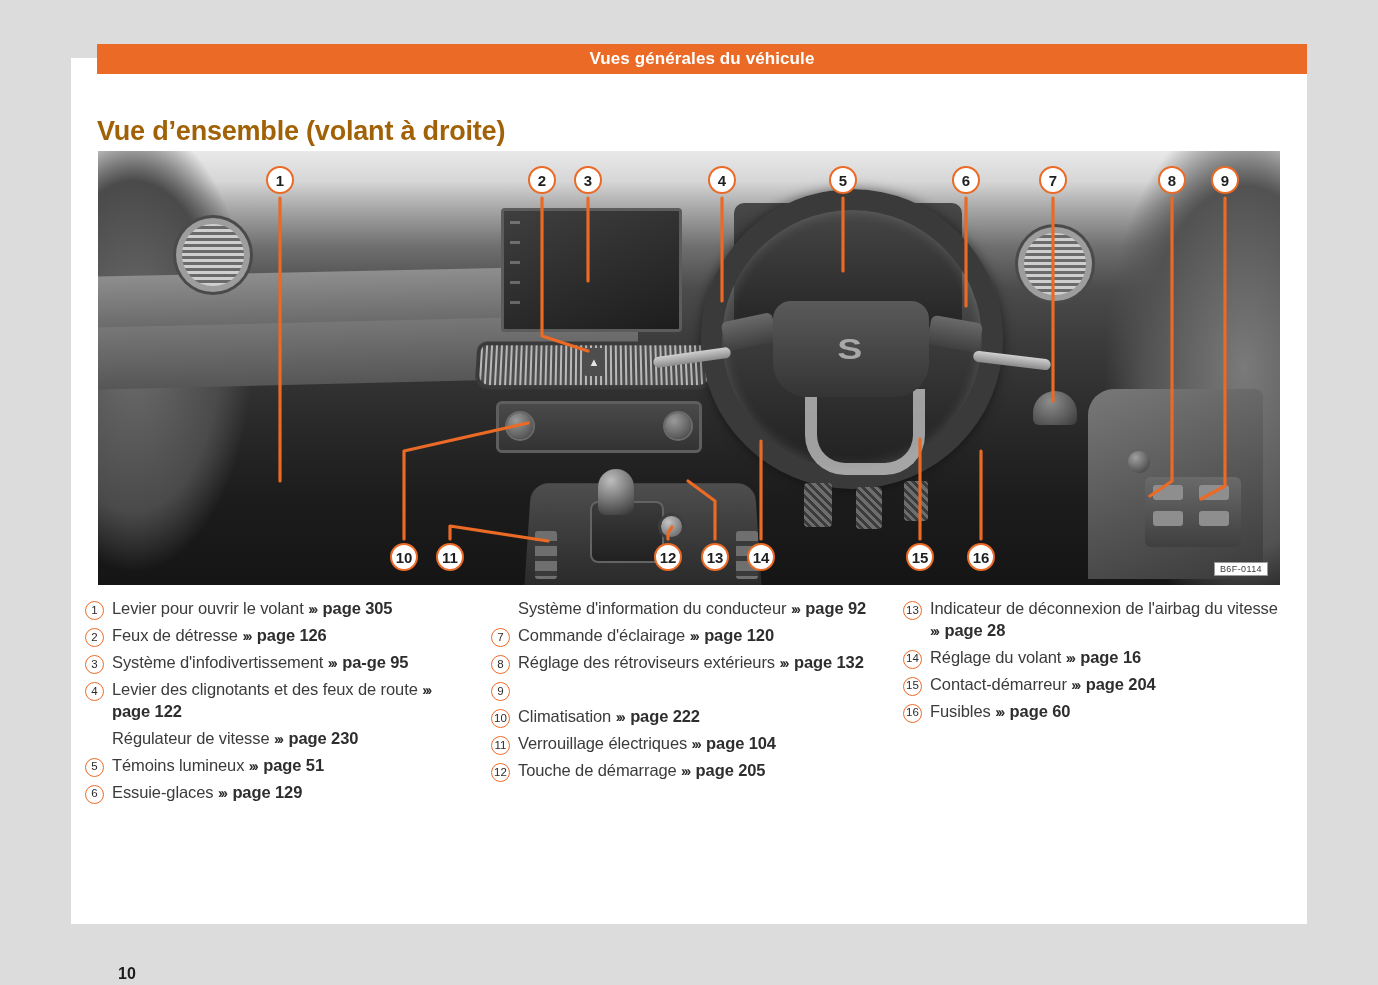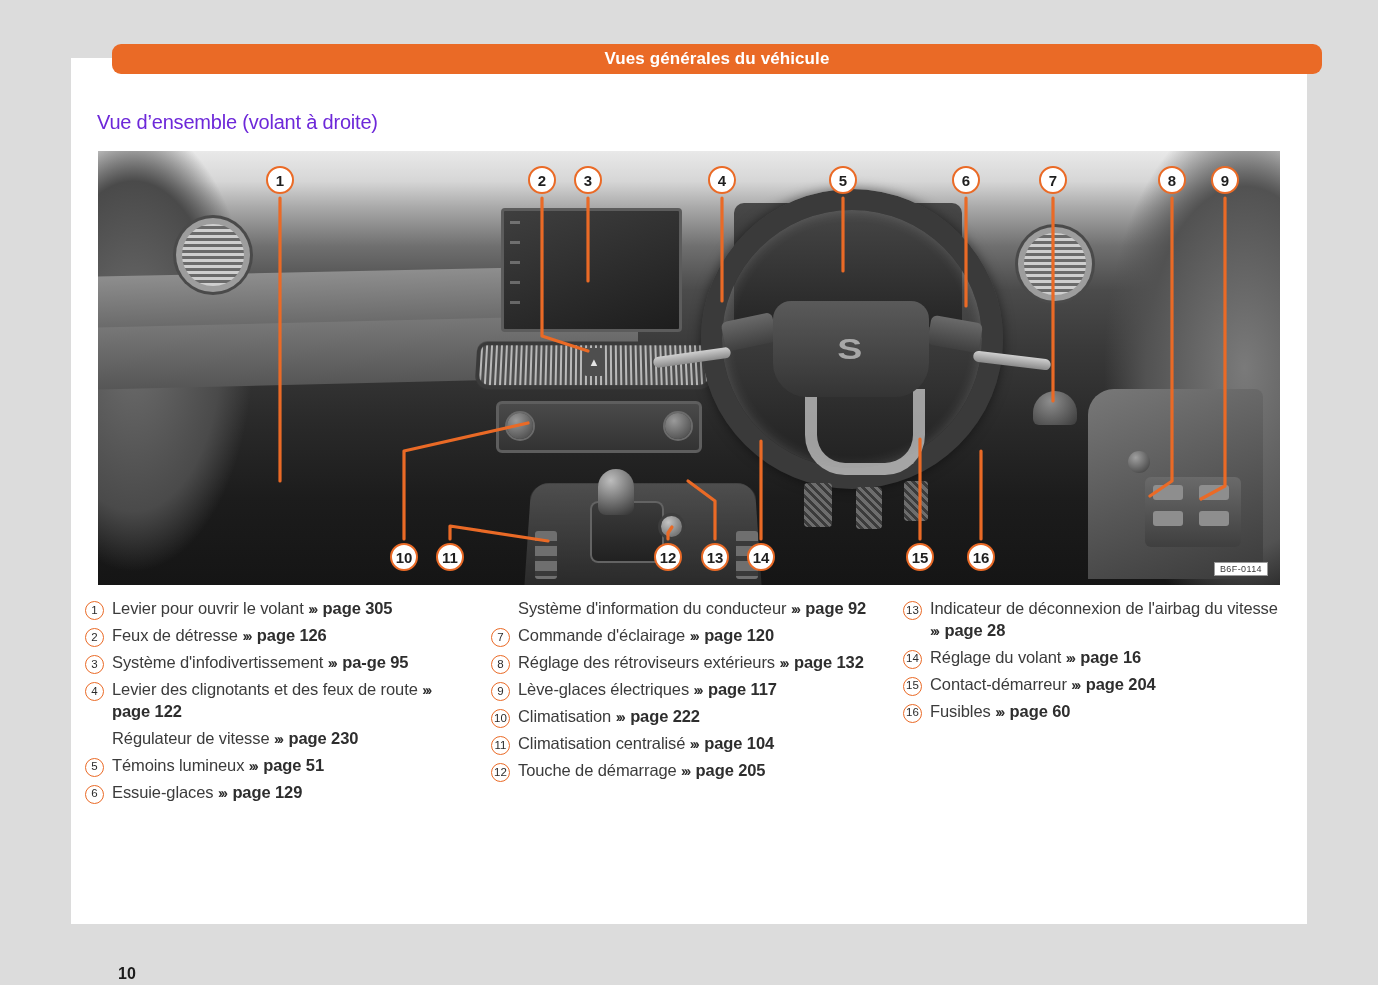--- a/index.html
+++ b/index.html
@@ -19,45 +19,44 @@
     left: 71px;
     top: 58px;
     width: 1236px;
     height: 866px;
     background: #ffffff;
   }
 
   
   .header-bar {
     position: absolute;
-    left: 41px;
+    left: 26px;
     top: -14px;
     width: 1210px;
     height: 30px;
     background: #ea6a26;
     display: flex;
     align-items: center;
     justify-content: center;
-    border-radius: 9px;
   }
   .header-bar-text {
     color: #ffffff;
     font-size: 17px;
     font-weight: bold;
     letter-spacing: 0.1px;
   }
 
   
   .section-title {
     position: absolute;
     left: 26px;
     top: 40px;
-    color: #6d28d9;
-    font-size: 20px;
-    font-weight: normal;
+    color: #a16207;
+    font-size: 27px;
+    font-weight: bold;
     letter-spacing: -0.2px;
   }
 
   
   .figure {
     position: absolute;
     left: 27px;
     top: 93px;
     width: 1182px;
     height: 434px;
@@ -569,29 +568,28 @@
         <div class="legend-item">
           <span class="legend-num">7</span>
           <span class="legend-text"><span>Commande d'éclairage </span><span class="chev">›››</span> <span class="ref">page 120</span></span>
         </div>
         <div class="legend-item">
           <span class="legend-num">8</span>
           <span class="legend-text"><span>Réglage des rétroviseurs extérieurs </span><span class="chev">›››</span> <span class="ref">page 132</span></span>
         </div>
         <div class="legend-item">
           <span class="legend-num">9</span>
-          <span class="legend-text"><span>Lève-glaces électriques </span><span class="chev">›››</span> <span class="ref">page 117</span></span>
         </div>
         <div class="legend-item">
           <span class="legend-num">10</span>
           <span class="legend-text"><span>Climatisation </span><span class="chev">›››</span> <span class="ref">page 222</span></span>
         </div>
         <div class="legend-item">
           <span class="legend-num">11</span>
-          <span class="legend-text"><span>Climatisation centralisé </span><span class="chev">›››</span> <span class="ref">page 104</span></span>
+          <span class="legend-text"><span>Verrouillage électriques </span><span class="chev">›››</span> <span class="ref">page 104</span></span>
         </div>
         <div class="legend-item">
           <span class="legend-num">12</span>
           <span class="legend-text"><span>Touche de démarrage </span><span class="chev">›››</span> <span class="ref">page 205</span></span>
         </div>
       </div>
     <div class="legend-col c3">
         <div class="legend-item">
           <span class="legend-num">13</span>
           <span class="legend-text"><span>Indicateur de déconnexion de l'airbag du vitesse </span><span class="chev">›››</span> <span class="ref">page 28</span></span>

